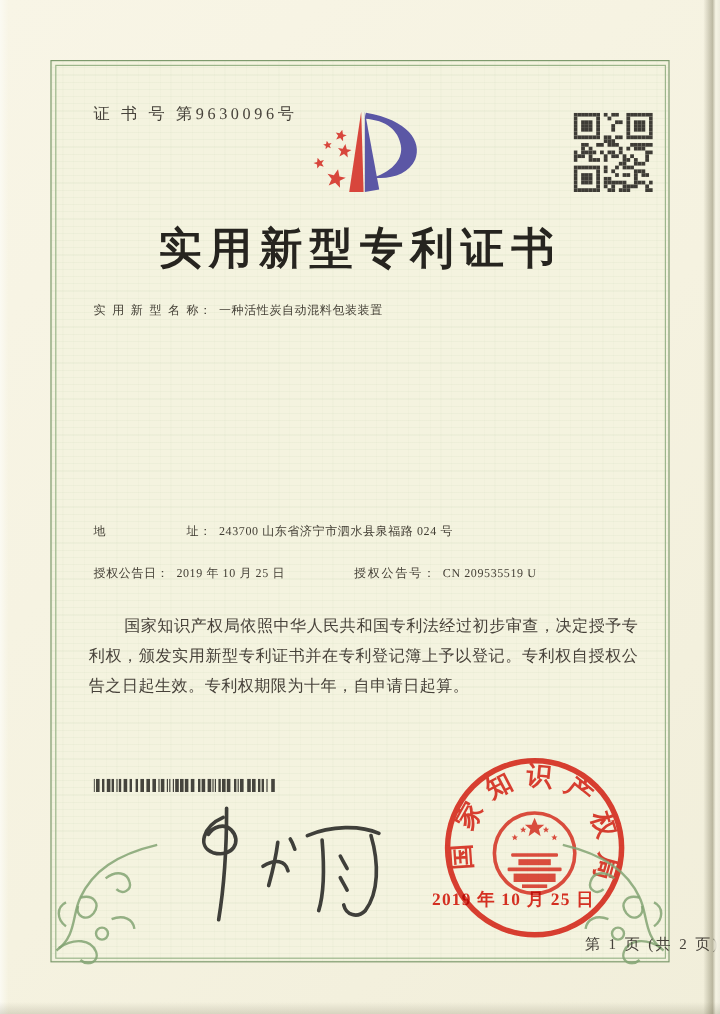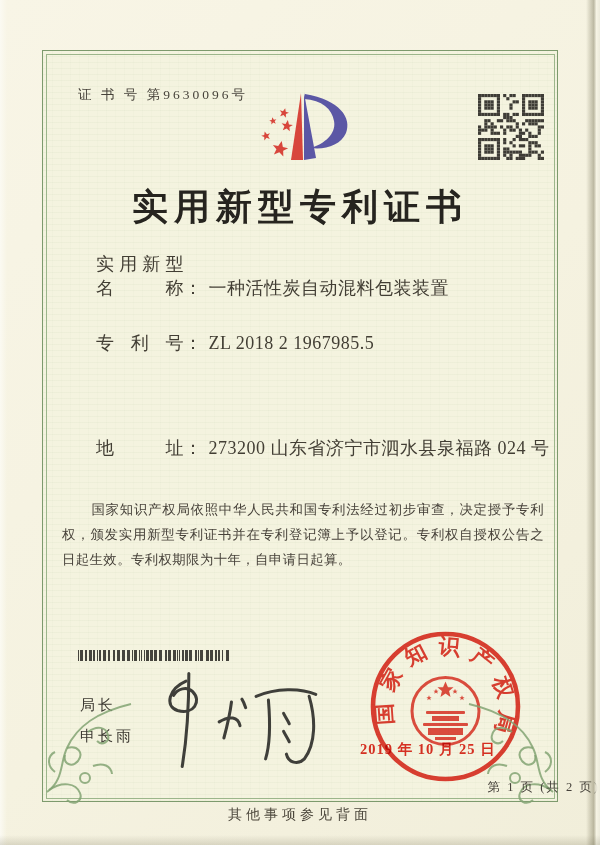--- a/index.html
+++ b/index.html
@@ -15,30 +15,30 @@
       repeating-linear-gradient(0deg,rgba(150,180,135,.07) 0 1px,rgba(0,0,0,0) 1px 6px),
       repeating-linear-gradient(90deg,rgba(160,185,140,.04) 0 1px,rgba(0,0,0,0) 1px 9px),
       #f4f3df;}
   .frame-inner{position:absolute;inset:2.5px;border:1px solid #9cb68b;}
   .cert-no{position:absolute;left:78px;top:86px;font-size:13.5px;letter-spacing:3px;color:#46423a;}
   .logo{position:absolute;left:232px;top:90px;width:152px;height:102px;}
   .qr{position:absolute;left:478px;top:94px;width:66px;height:66px;}
   .qr svg{fill:#3e3c36;}
   .title{position:absolute;left:0;top:183px;width:100%;text-align:center;
     font-size:36px;font-weight:600;letter-spacing:6px;color:#26241f;}
-  .row{position:absolute;left:96px;width:460px;font-size:18px;letter-spacing:.5px;color:#423e34;}
+  .row{position:absolute;left:78px;width:460px;font-size:10px;letter-spacing:.5px;color:#423e34;}
   .flabel{display:inline-block;width:88px;text-align:justify;text-align-last:justify;}
   .colon{margin-right:6px;}
   .r-name{top:252px}.r-inv{top:293px}.r-pno{top:331px}.r-fil{top:369px}
   .r-pat{top:406px}.r-adr{top:436px}.r-grant{top:471px}
   .grant2{position:absolute;left:217px;top:0;letter-spacing:.5px;}
   .grant2 .glabel{letter-spacing:1.5px;}
   .paras{position:absolute;left:62px;top:497px;width:482px;font-size:13.4px;
     line-height:25px;text-align:justify;color:#47423a;letter-spacing:.4px;}
-  .paras p{margin:0;text-indent:2.2em;}
+  .paras p{margin:12px;text-indent:2.2em;}
   .barcode{position:absolute;left:78px;top:647px;width:154px;height:11px;}
   .barcode svg{fill:#45443d;}
   .officer{position:absolute;left:80px;top:690px;font-size:15px;line-height:31px;letter-spacing:3px;color:#3b3831;}
   .signature{position:absolute;left:150px;top:666px;width:180px;height:108px;}
   .signature path{stroke:#3f3f3a;stroke-width:3.2;fill:none;stroke-linecap:round;stroke-linejoin:round;}
   .seal{position:absolute;left:356px;top:627px;width:180px;height:160px;mix-blend-mode:multiply;opacity:.93;}
   .seal-date{position:absolute;left:360px;top:740px;font-size:14.5px;font-weight:700;color:#e03226;
     letter-spacing:1px;mix-blend-mode:multiply;}
   .page-foot{position:absolute;left:0;top:779px;width:100%;text-align:right;font-size:12.5px;letter-spacing:2px;color:#45413a;}
   .back-note{position:absolute;left:0;top:806px;width:100%;text-align:center;font-size:14px;letter-spacing:4px;color:#4c473c;}
@@ -287,25 +287,26 @@
         <rect x="15" y="60" width="3" height="3"></rect>
         <rect x="18" y="60" width="3" height="3"></rect>
       </svg>
   </div>
 
   <div class="title">实用新型专利证书</div>
 
   <div class="row r-name">
     <span class="flabel">实用新型名称</span><span class="colon">：</span><span class="fval">一种活性炭自动混料包装装置</span>
   </div>
-  <div class="row r-pno">
-    <span class="flabel">专利号</span><span class="colon">：</span><span class="fval">ZL 2018 2 1967985.5</span>
-  </div>
   <div class="row r-adr">
-    <span class="flabel">地址</span><span class="colon">：</span><span class="fval">273200 山东省济宁市泗水县泉福路 024 号</span>
+    <span class="flabel">地址</span><span class="colon">：</span><span class="fval">243700 山东省济宁市泗水县泉福路 024 号</span>
+  </div>
+  <div class="row r-grant">
+    <span><span>授权公告日</span><span class="colon">：</span><span>2019 年 10 月 25 日</span></span>
+    <span class="grant2"><span class="glabel">授权公告号</span><span class="colon">：</span><span>CN 209535519 U</span></span>
   </div>
 
   <div class="paras">
     <p>国家知识产权局依照中华人民共和国专利法经过初步审查，决定授予专利权，颁发实用新型专利证书并在专利登记簿上予以登记。专利权自授权公告之日起生效。专利权期限为十年，自申请日起算。</p>
   </div>
 
   <div class="barcode">
     <svg viewBox="0 0 154 11" width="154" height="11" aria-hidden="true">
         <rect x="0" y="0" width="1" height="11"></rect>
         <rect x="2" y="0" width="3" height="11"></rect>
@@ -342,24 +343,20 @@
         <rect x="122" y="0" width="3" height="11"></rect>
         <rect x="128" y="0" width="3" height="11"></rect>
         <rect x="132" y="0" width="3" height="11"></rect>
         <rect x="137" y="0" width="2" height="11"></rect>
         <rect x="140" y="0" width="2" height="11"></rect>
         <rect x="144" y="0" width="1" height="11"></rect>
         <rect x="148" y="0" width="3" height="11"></rect>
       </svg>
   </div>
 
-  <div class="officer">
-    <div>局长</div>
-    <div>申长雨</div>
-  </div>
 
   <svg class="signature" viewBox="0 0 190 110" aria-hidden="true">
     <path d="M 38 14 C 20 22 15 40 29 45 C 46 50 55 35 45 25 C 39 19 29 22 25 29"></path>
     <path d="M 41 6 C 41 36 39 74 34 104"></path>
     <path d="M 86 36 C 84 52 81 63 78 74"></path>
     <path d="M 73 57 C 84 50 93 52 95 61"></path>
     <path d="M 97 33 C 99 36 100 39 101 42"></path>
     <path d="M 112 30 C 133 21 159 21 175 28"></path>
     <path d="M 125 34 C 127 58 127 80 122 96"></path>
     <path d="M 168 30 C 175 54 175 80 163 96 C 156 103 146 100 144 91"></path>
@@ -405,18 +402,17 @@
     <path d="M 98 10 C 64 18 44 32 34 54 C 27 68 31 86 14 98"></path>
     <path d="M 34 54 C 45 51 51 59 45 67 C 39 74 30 70 32 61"></path>
     <path d="M 16 96 C 29 87 43 89 47 99 C 50 107 41 112 34 106"></path>
     <path d="M 55 38 C 64 31 73 33 75 41 C 77 48 69 52 64 47"></path>
     <path d="M 22 78 C 14 72 14 62 22 58"></path>
     <circle cx="52" cy="84" r="5"></circle>
     <path d="M 60 72 C 70 68 78 72 79 80"></path>
   </svg>
 
   <div class="page-foot">第 1 页 (共 2 页)</div>
-  <div class="back-note">其他事项参见背面</div>
 
   <div class="edge-left"></div>
   <div class="edge-right"></div>
   <div class="edge-bottom"></div>
 </div>
 
 </body></html>

